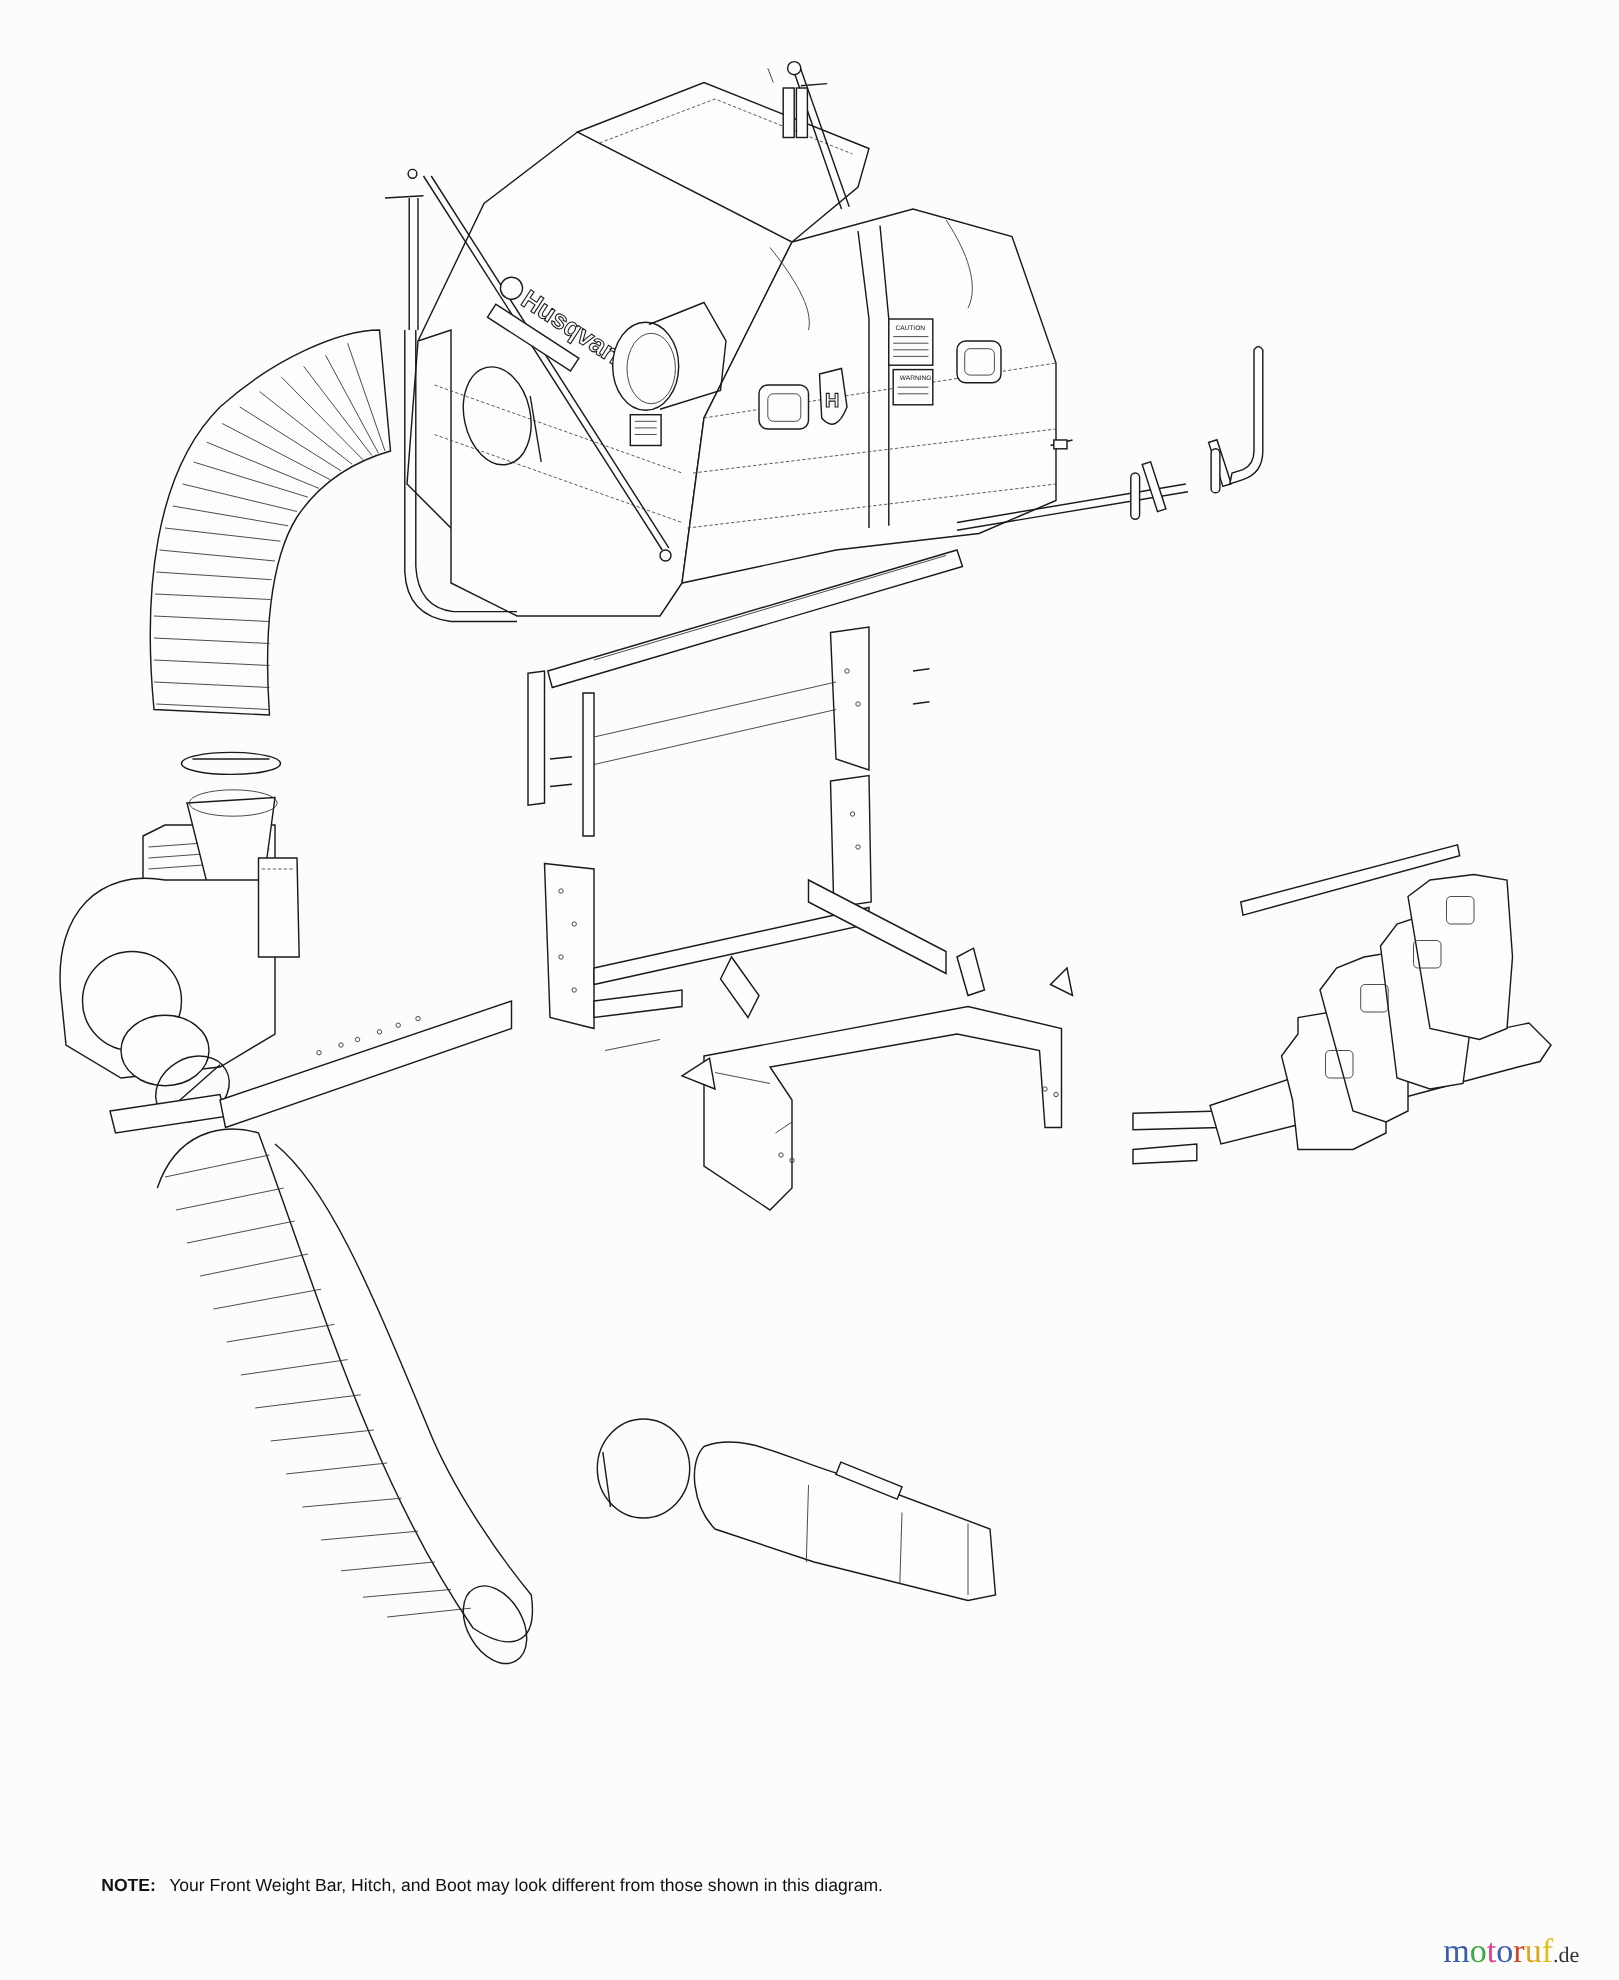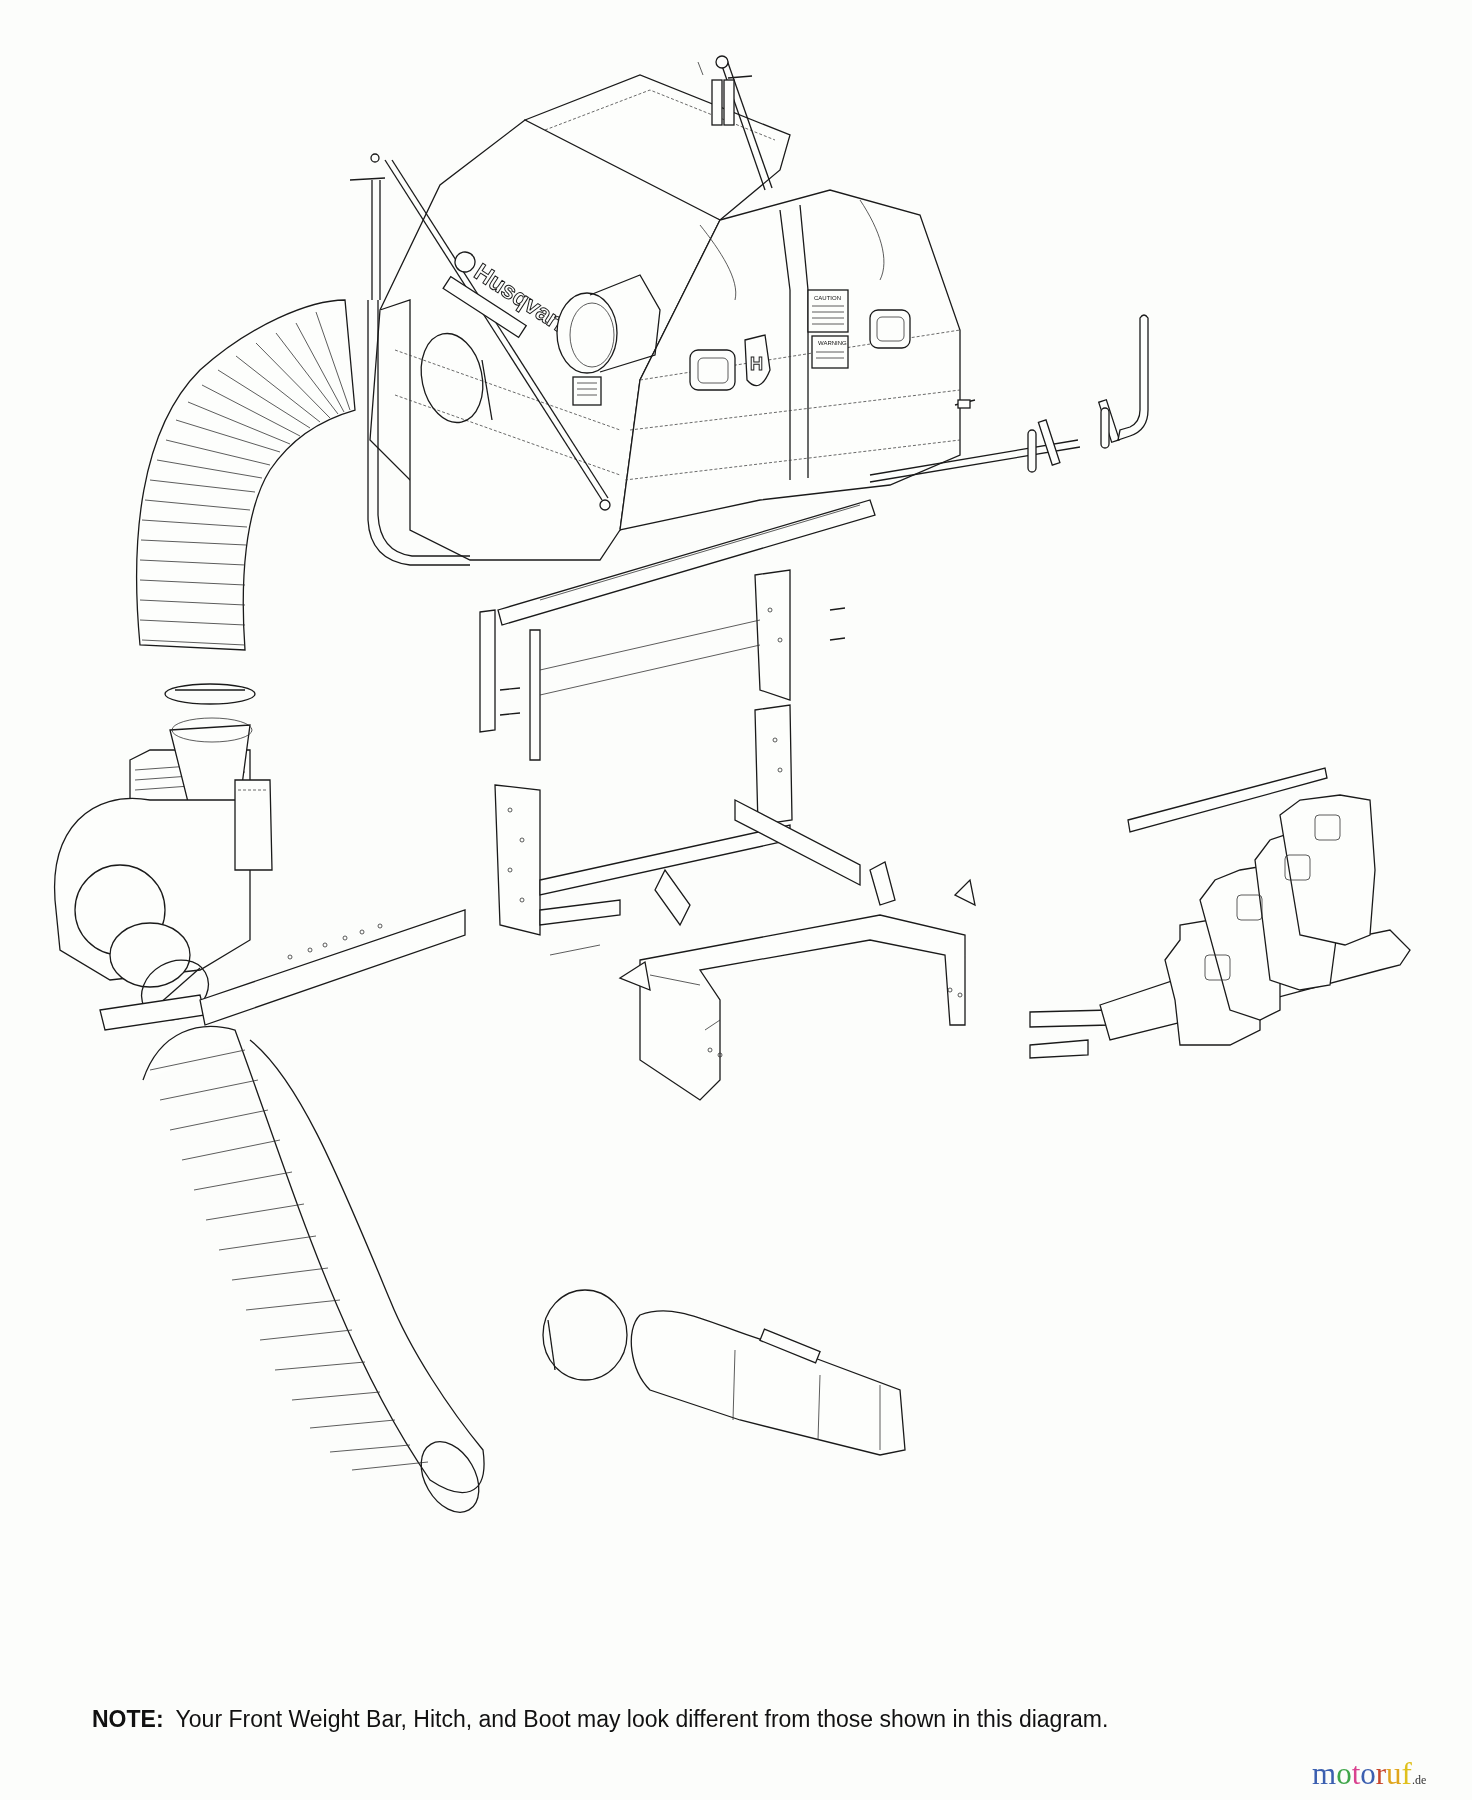--- a/index.html
+++ b/index.html
@@ -3,24 +3,24 @@
 <meta charset="utf-8">
 <style>
   html, body { margin: 0; padding: 0; }
   body { width: 1472px; height: 1800px; background: #fcfdfb; position: relative; overflow: hidden; font-family: "Liberation Sans", sans-serif; }
   .diagram { position: absolute; left: 0; top: 0; width: 1472px; height: 1680px; }
   .diagram svg { width: 100%; height: 100%; }
   .stroke { fill: none; stroke: #1a1a1a; stroke-width: 1.3; }
   .thin { fill: none; stroke: #333; stroke-width: 0.8; }
   .dash { fill: none; stroke: #444; stroke-width: 0.8; stroke-dasharray: 3 2; }
   .fillw { fill: #fdfefc; stroke: #1a1a1a; stroke-width: 1.3; }
-  .note { position: absolute; left: 92px; top: 1706px; font-size: 23px; color: #111; white-space: nowrap; }
+  .note { position: absolute; left: 92px; top: 1706px; font-size: 16px; color: #111; white-space: nowrap; }
   .note b { font-weight: bold; margin-right: 12px; }
   .watermark { position: absolute; left: 1312px; top: 1756px; font-family: "Liberation Serif", serif; font-size: 31px; white-space: nowrap; }
-  .watermark .tld { font-size: 12px; color: #333; }
+  .watermark .tld { font-size: 20px; color: #333; }
   .logo-text { font-family: "Liberation Sans", sans-serif; font-weight: bold; }
 </style>
 </head>
 <body>
 
 <div class="diagram">
 <svg viewBox="0 0 1472 1680" xmlns="http://www.w3.org/2000/svg">
 
   <g>
 

